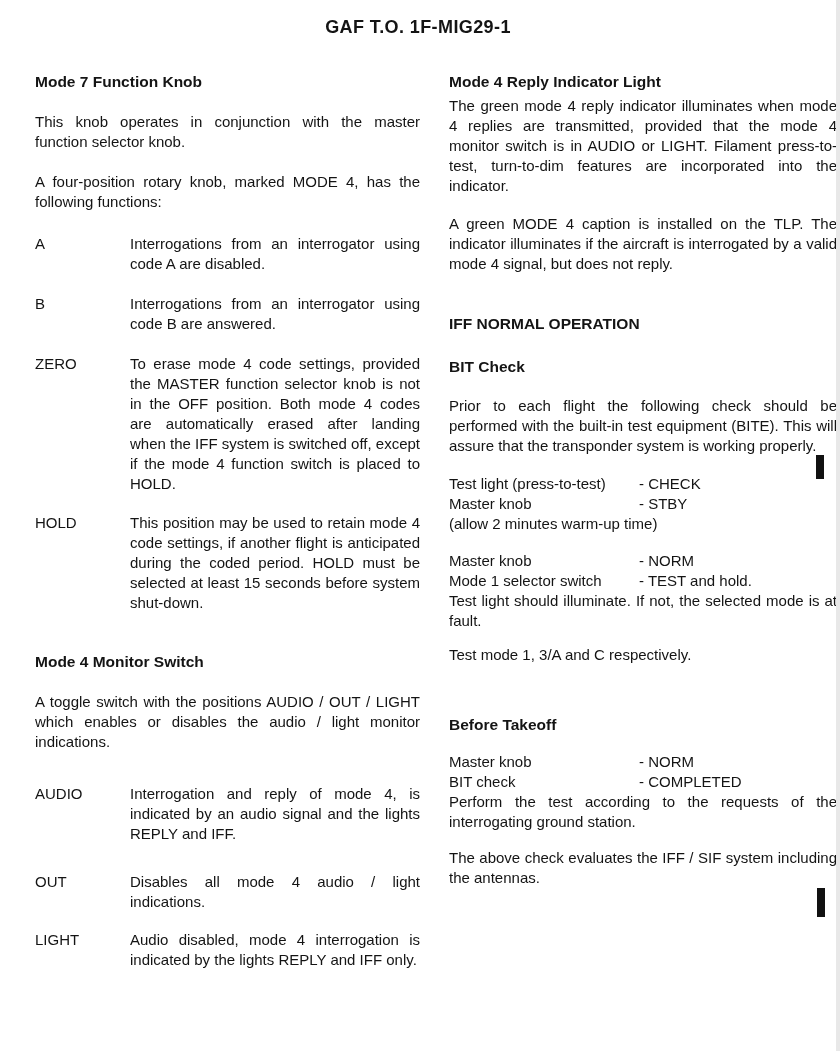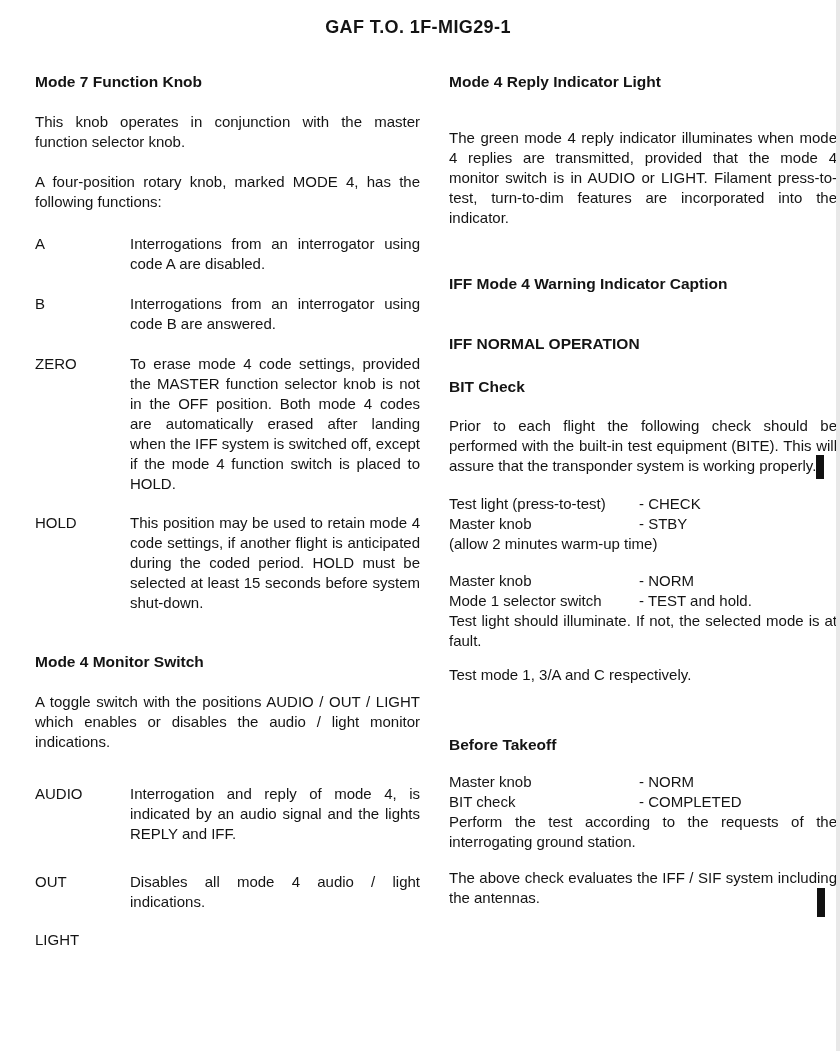--- a/index.html
+++ b/index.html
@@ -98,32 +98,33 @@
       <div class="def-desc">Interrogation and reply of mode 4, is indicated by an audio signal and the lights REPLY and IFF.</div>
     </div>
 
     <div class="def-row" style="margin-top:28px">
       <div class="def-term">OUT</div>
       <div class="def-desc">Disables all mode 4 audio / light indications.</div>
     </div>
 
     <div class="def-row" style="margin-top:18px">
       <div class="def-term">LIGHT</div>
+      <div class="def-desc">Audio disabled, mode 4 interrogation is indicated by the lights REPLY and IFF only.</div>
     </div>
 
   </div>
 
   <div class="col col-right">
 
     <h3 class="doc-heading" style="margin-top:7px">Mode 4 Reply Indicator Light</h3>
 
-    <p class="para" style="margin-top:36px">The green mode 4 reply indicator illuminates when mode 4 replies are transmitted, provided that the mode 4 monitor switch is in AUDIO or LIGHT. Filament press-to-test, turn-to-dim features are incorporated into the indicator.</p>
+    <p class="para" style="margin-top:4px">The green mode 4 reply indicator illuminates when mode 4 replies are transmitted, provided that the mode 4 monitor switch is in AUDIO or LIGHT. Filament press-to-test, turn-to-dim features are incorporated into the indicator.</p>
 
-    <h3 class="doc-heading" style="margin-top:46px">IFF Mode 4 Warning Indicator Caption</h3>
 
+    <p class="para" style="margin-top:18px">A green MODE 4 caption is installed on the TLP. The indicator illuminates if the aircraft is interrogated by a valid mode 4 signal, but does not reply.</p>
 
     <h3 class="doc-heading" style="margin-top:40px">IFF NORMAL OPERATION</h3>
 
     <h3 class="doc-heading" style="margin-top:23px">BIT Check</h3>
 
     <p class="para" style="margin-top:19px">Prior to each flight the following check should be performed with the built-in test equipment (BITE). This will assure that the transponder system is working properly.</p>
 
     <div style="margin-top:18px">
       <div class="chk-row">
         <div class="chk-label">Test light (press-to-test)</div>

